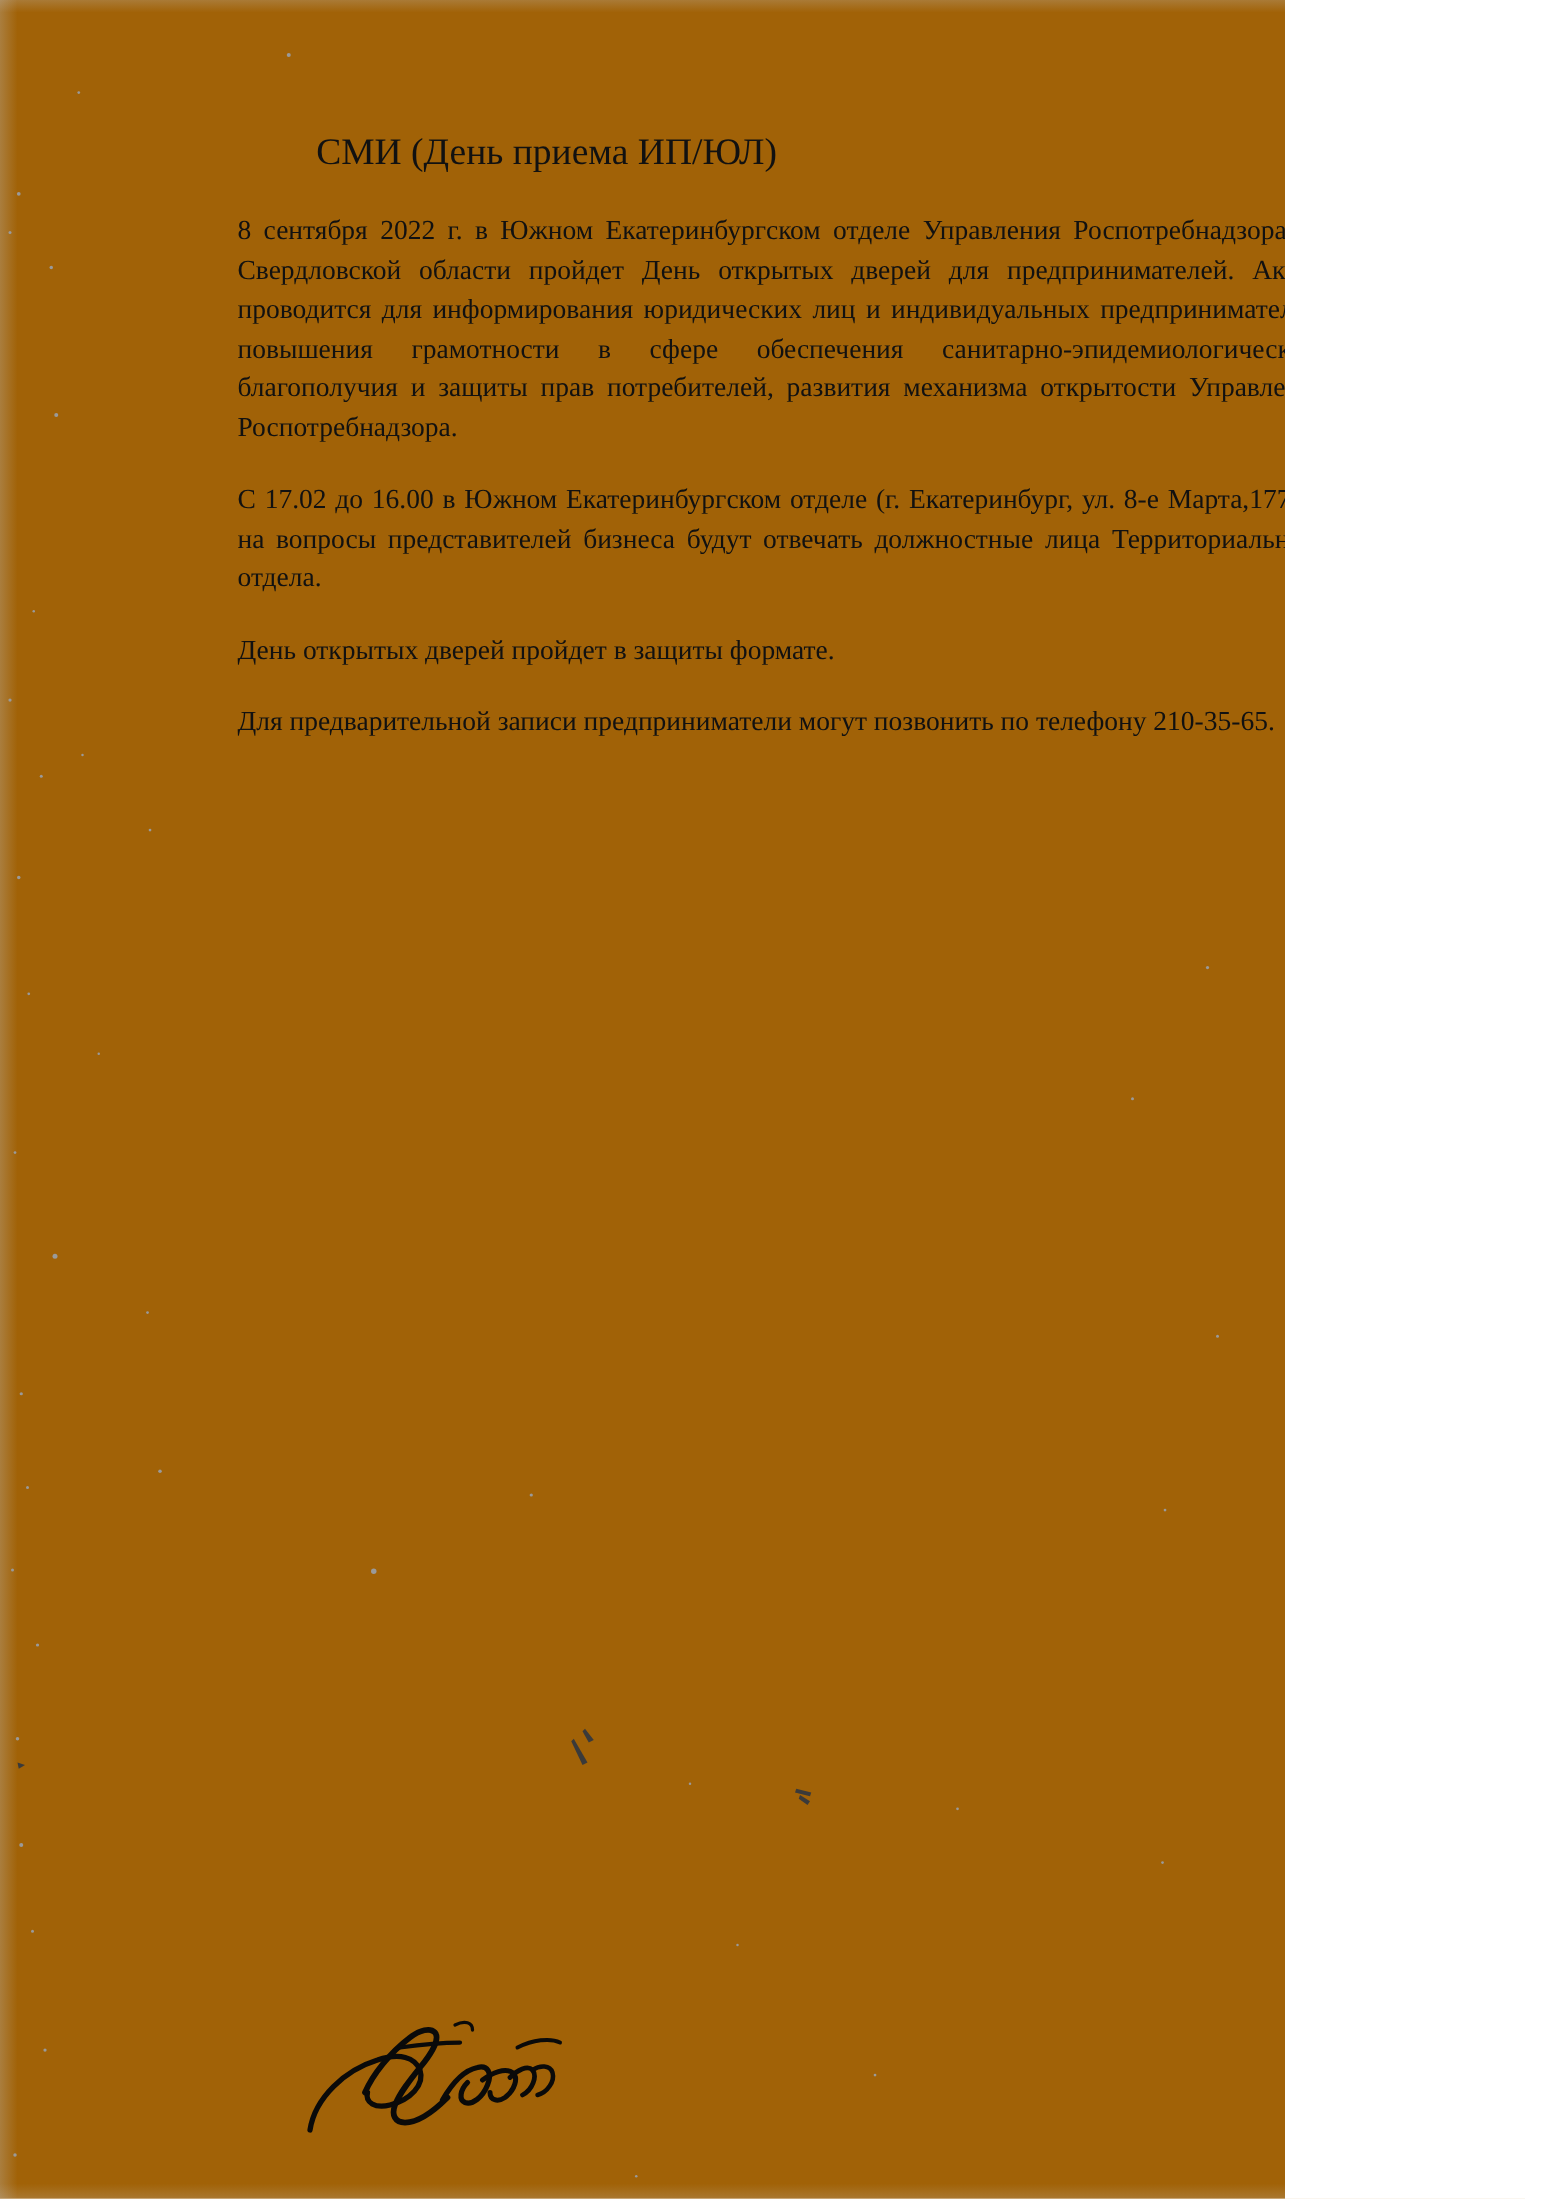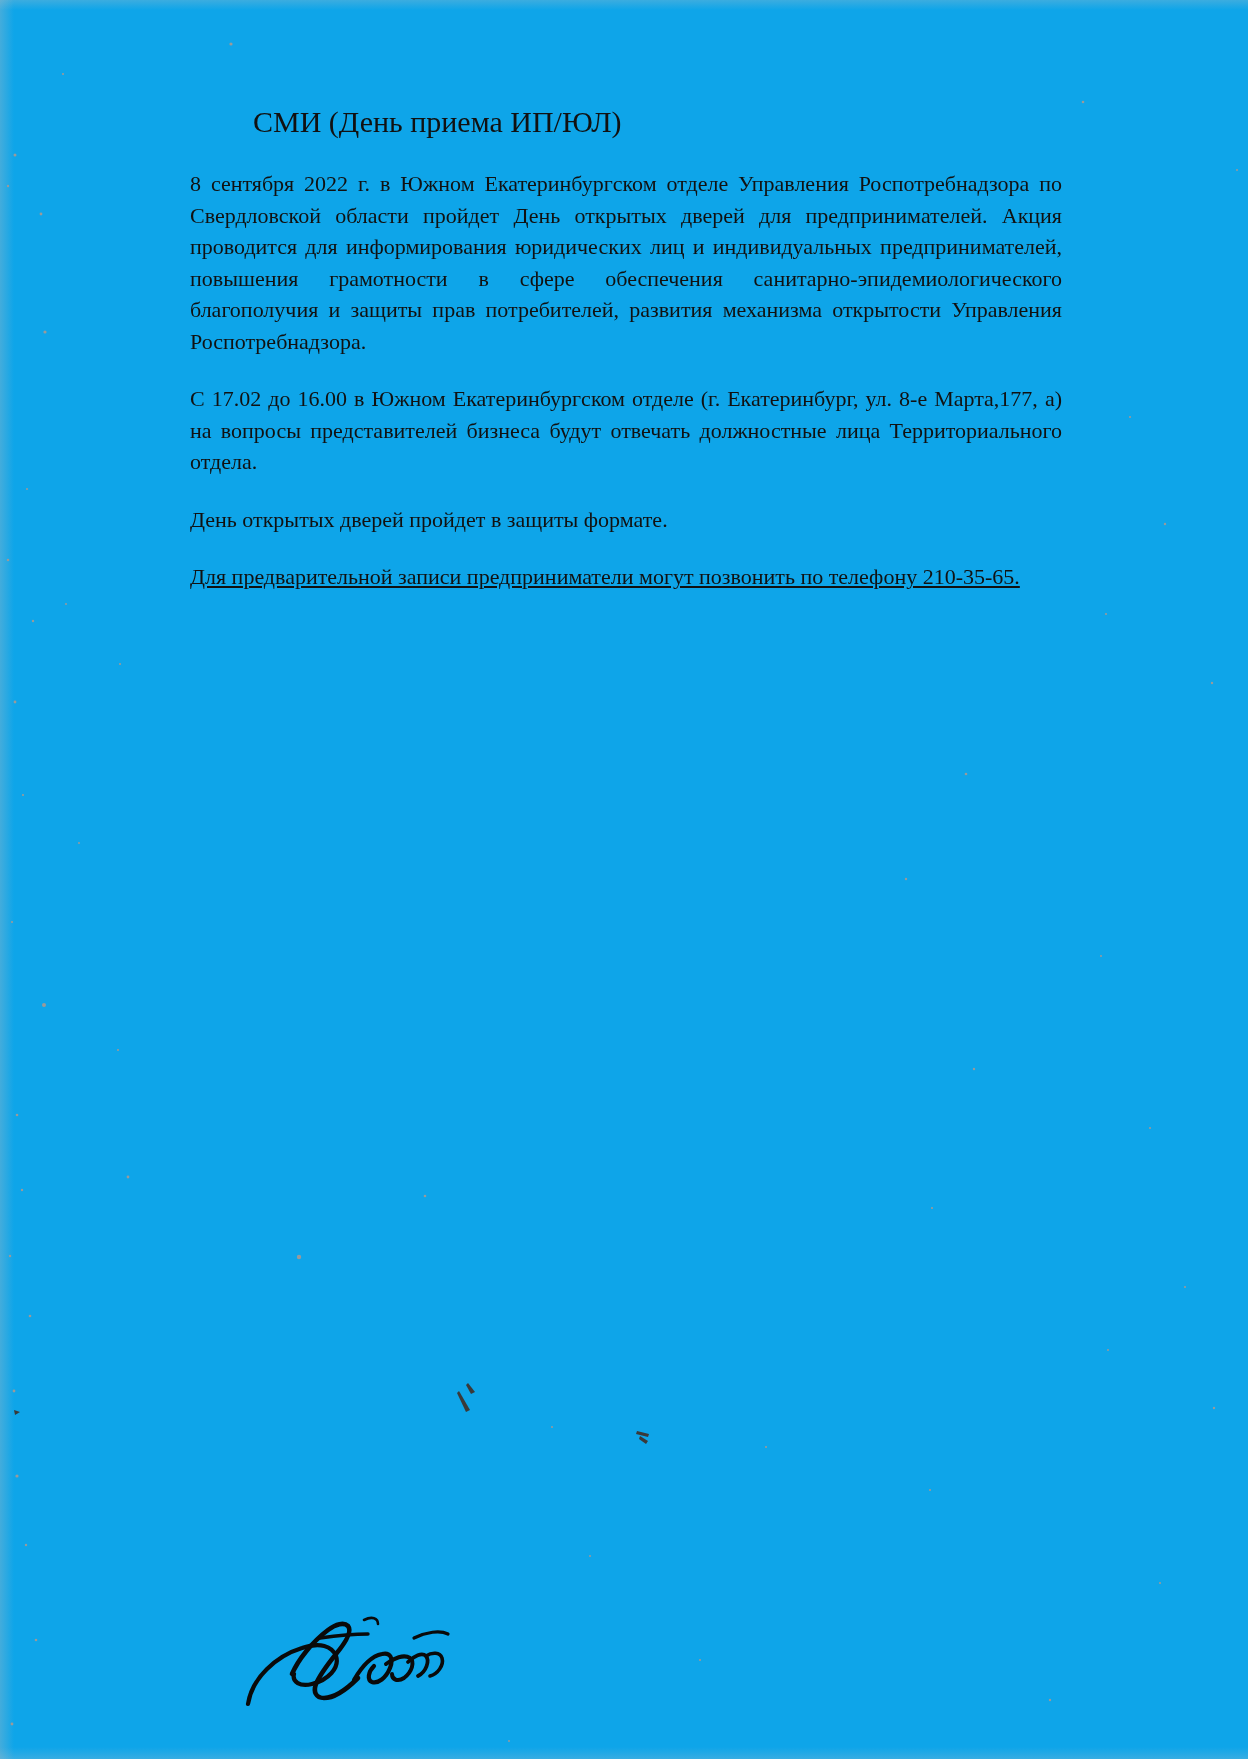--- a/index.html
+++ b/index.html
@@ -2,23 +2,23 @@
 <html><head>
 <meta charset="utf-8">
 <style>
   html, body {
     margin: 0;
     padding: 0;
     background: #ffffff;
   }
   .page {
     position: relative;
-    width: 1248px;
+    width: 1028px;
     height: 1759px;
-    background: #0ea5e9;
+    background: #a16207;
     overflow: hidden;
     font-family: "Liberation Serif", "DejaVu Serif", serif;
     color: #111111;
   }
   
   .scan-edge-left {
     position: absolute;
     left: 0; top: 0;
     width: 14px; height: 1759px;
     background: linear-gradient(to right, rgba(190,190,190,0.30), rgba(255,255,255,0));
@@ -56,21 +56,21 @@
   }
   .para {
     margin: 0 0 26px 0;
     font-size: 22px;
     line-height: 31.5px;
     text-align: justify;
     text-justify: inter-word;
     -webkit-hyphens: none;
     hyphens: none;
   }
-  .para:last-child { margin-bottom: 16px; text-decoration: underline; }
+  .para:last-child { margin-bottom: 16px; }
   .para.nojust { text-align: left; }
 
   .signature {
     position: absolute;
     left: 236px;
     top: 1612px;
     width: 300px;
     height: 140px;
   }
   .speckles { position: absolute; left:0; top:0; width:1248px; height:1759px; pointer-events:none; }

